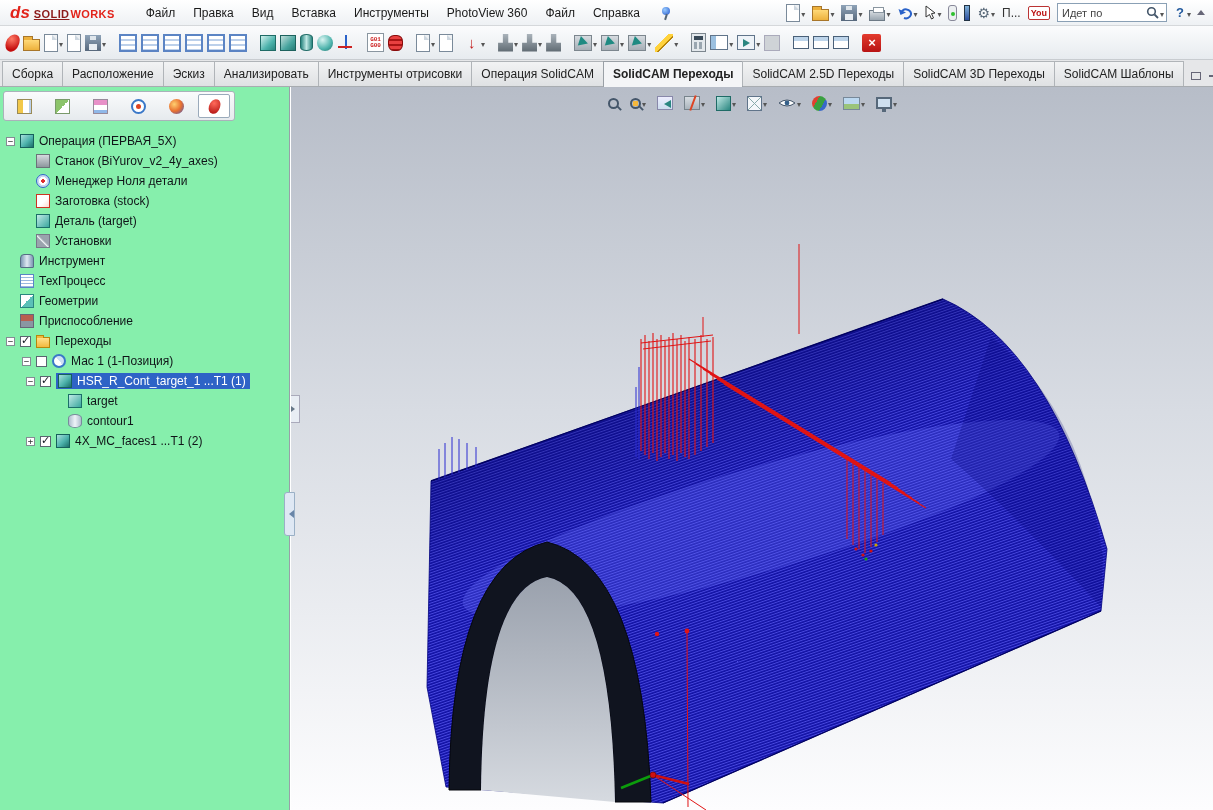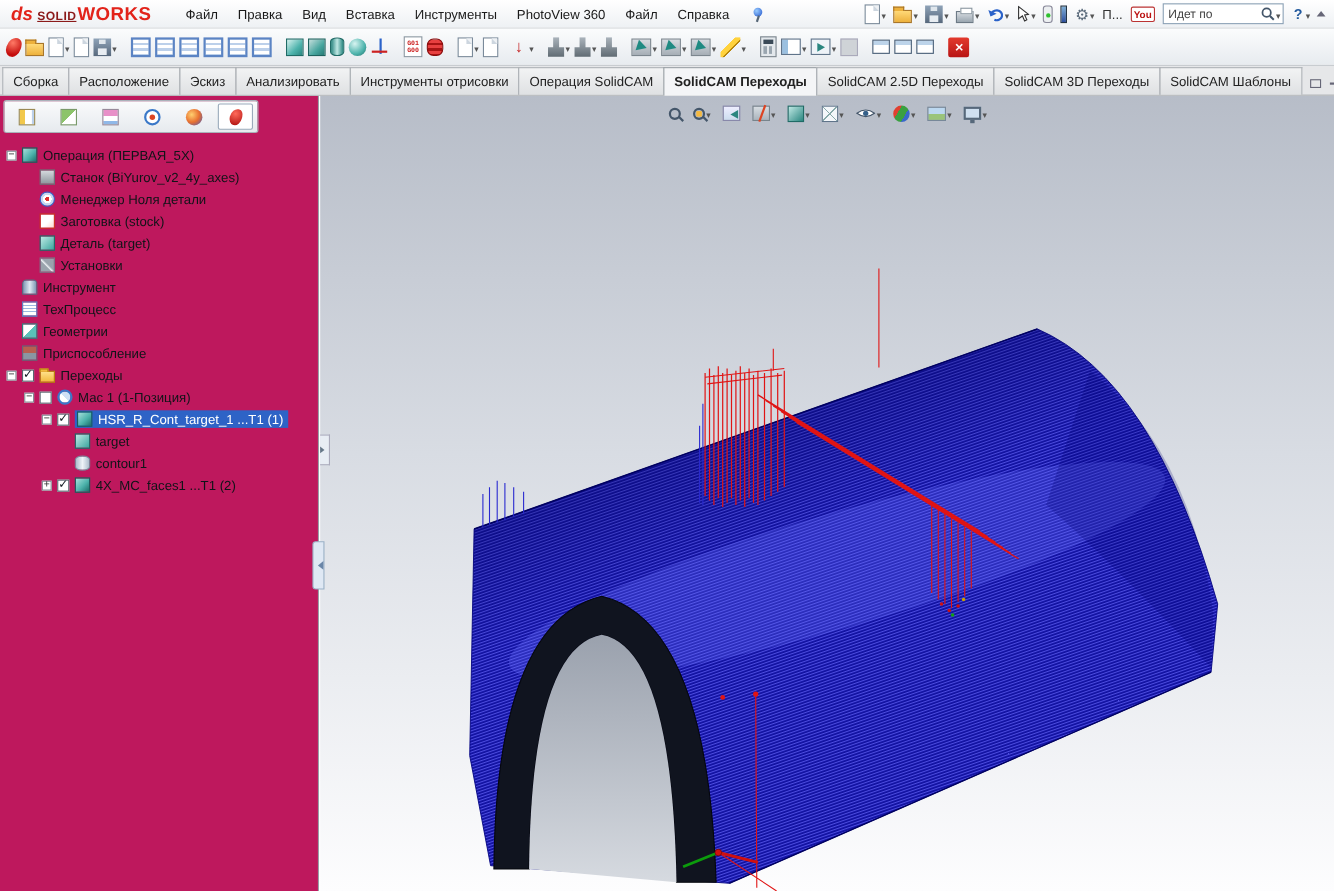--- a/index.html
+++ b/index.html
@@ -10,21 +10,21 @@
     background:#fff;
   }
 
   
   .menubar{position:absolute;top:0;left:0;right:0;height:26px;
     background:linear-gradient(#ffffff,#eef1f4);border-bottom:1px solid #d5d8db;
     display:flex;align-items:center;z-index:30;}
   .logo{display:flex;align-items:baseline;padding:0 8px 0 10px;gap:1px;cursor:default;}
   .logo-ds{font-style:italic;font-weight:bold;font-size:17px;color:#e2231a;margin-right:3px;}
   .logo-solid{font-weight:bold;font-size:11px;color:#8b1a1a;letter-spacing:.4px;text-decoration:underline;}
-  .logo-works{font-weight:bold;font-size:17px;color:#e2231a;letter-spacing:.4px;}
+  .logo-works{font-weight:bold;font-size:11px;color:#e2231a;letter-spacing:.4px;}
   .menus{display:flex;margin-left:14px;}
   .menu-item{padding:5px 9px;white-space:nowrap;}
   .pin-ico{width:14px;height:14px;margin-left:10px;position:relative;}
   .pin-ico::before{content:"";position:absolute;left:3px;top:1px;width:8px;height:8px;border-radius:50%;
     background:radial-gradient(circle at 35% 35%,#9cf,#25c);}
   .pin-ico::after{content:"";position:absolute;left:6px;top:8px;width:2px;height:6px;background:#567;transform:rotate(18deg);}
   .qat{margin-left:auto;display:flex;align-items:center;gap:1px;padding-right:4px;}
   .qbtn{display:flex;align-items:center;height:22px;padding:0 3px;border-radius:2px;}
   .car{display:inline-block;}
   .car::after{content:"▾";font-size:8px;color:#555;margin-left:1px;}
@@ -98,40 +98,40 @@
   .tabrow{position:absolute;top:60px;left:0;right:0;height:27px;background:#e6e7e9;
     border-bottom:1px solid #a8acb0;display:flex;align-items:flex-end;z-index:28;padding-left:2px;}
   .tab{padding:5px 9px 6px;border:1px solid #b0b4b8;border-bottom:none;background:linear-gradient(#f2f3f4,#dfe1e3);
     margin-right:-1px;white-space:nowrap;color:#222;height:25px;}
   .tab.active{background:#f4f5f7;font-weight:bold;height:26px;margin-bottom:-1px;border-color:#9aa0a6;}
   .tab-tools{margin-left:auto;display:flex;align-items:center;gap:8px;padding:0 8px 6px;}
   .wmin{width:10px;height:2px;background:#667;}
   .wbox{width:10px;height:8px;border:1px solid #667;}
 
   
-  .leftpanel{position:absolute;top:87px;left:0;width:290px;bottom:0;background:#be185d;
+  .leftpanel{position:absolute;top:87px;left:0;width:290px;bottom:0;background:#86efac;
     border-right:1px solid #98a0a8;z-index:20;}
   .paneltabs{margin:4px 3px 2px;border:1px solid #aab2ba;border-radius:3px;width:232px;height:30px;
     background:linear-gradient(#fafbfc,#e6eaee);display:flex;align-items:center;padding:0 4px;gap:6px;}
   .ptab{width:32px;height:24px;display:flex;align-items:center;justify-content:center;border-radius:2px;}
   .ptab.active{background:#fff;border:1px solid #9aaabb;}
   .pt{display:block;width:15px;height:15px;}
   .pt1{background:linear-gradient(90deg,#f2c84b 0 5px,#fff 5px);border:1px solid #9a8a55;
        box-shadow:inset -2px 0 0 #bcd0ea;}
   .pt2{background:linear-gradient(135deg,#8cc46a 50%,#ffffff 50%);border:1px solid #7a9a6a;}
   .pt3{background:linear-gradient(#e890c8 0 5px,#fff 5px 10px,#90b8e8 10px);border:1px solid #988a9a;}
   .pt4{border-radius:50%;border:2px solid #3a78c8;background:#fff;position:relative;}
   .pt4::after{content:"";position:absolute;left:3px;top:3px;width:5px;height:5px;border-radius:50%;background:#d42;}
   .pt5{border-radius:50%;background:radial-gradient(circle at 35% 35%,#ffd070,#e87030 50%,#3858c8);}
   .pt6{width:11px;background:radial-gradient(circle at 40% 30%,#ff6a5a,#a80808);border-radius:60% 40% 55% 45%;transform:rotate(14deg);}
 
   .tree{padding-top:8px;}
   .trow{display:flex;align-items:center;height:20px;white-space:nowrap;padding-left:6px;}
   .trow.lv1{padding-left:22px;}
-  .trow.lv2{padding-left:38px;}
+  .trow.lv2{padding-left:26px;}
   .trow.lv3{padding-left:54px;text-align:right;}
   .exp{flex:0 0 auto;width:9px;height:9px;border:1px solid #848c94;background:#fff;margin-right:5px;
     font-family:"DejaVu Sans Mono",monospace;font-size:9px;line-height:7px;text-align:center;color:#333;}
   .exp.minus::after{content:"−";}
   .exp.plus::after{content:"+";}
   .spx{flex:0 0 auto;width:14px;}
   .cb{flex:0 0 auto;width:11px;height:11px;border:1px solid #5a6570;background:#fff;margin-right:5px;position:relative;}
   .cb.checked::after{content:"✓";position:absolute;left:0px;top:-3px;font-size:11px;color:#101820;}
   .ti{flex:0 0 auto;width:14px;height:14px;margin-right:5px;}
   .ti-op{border:1px solid #16605c;background:linear-gradient(135deg,#a8e0db 0%,#4db3ac 55%,#1b6e69 100%);}

